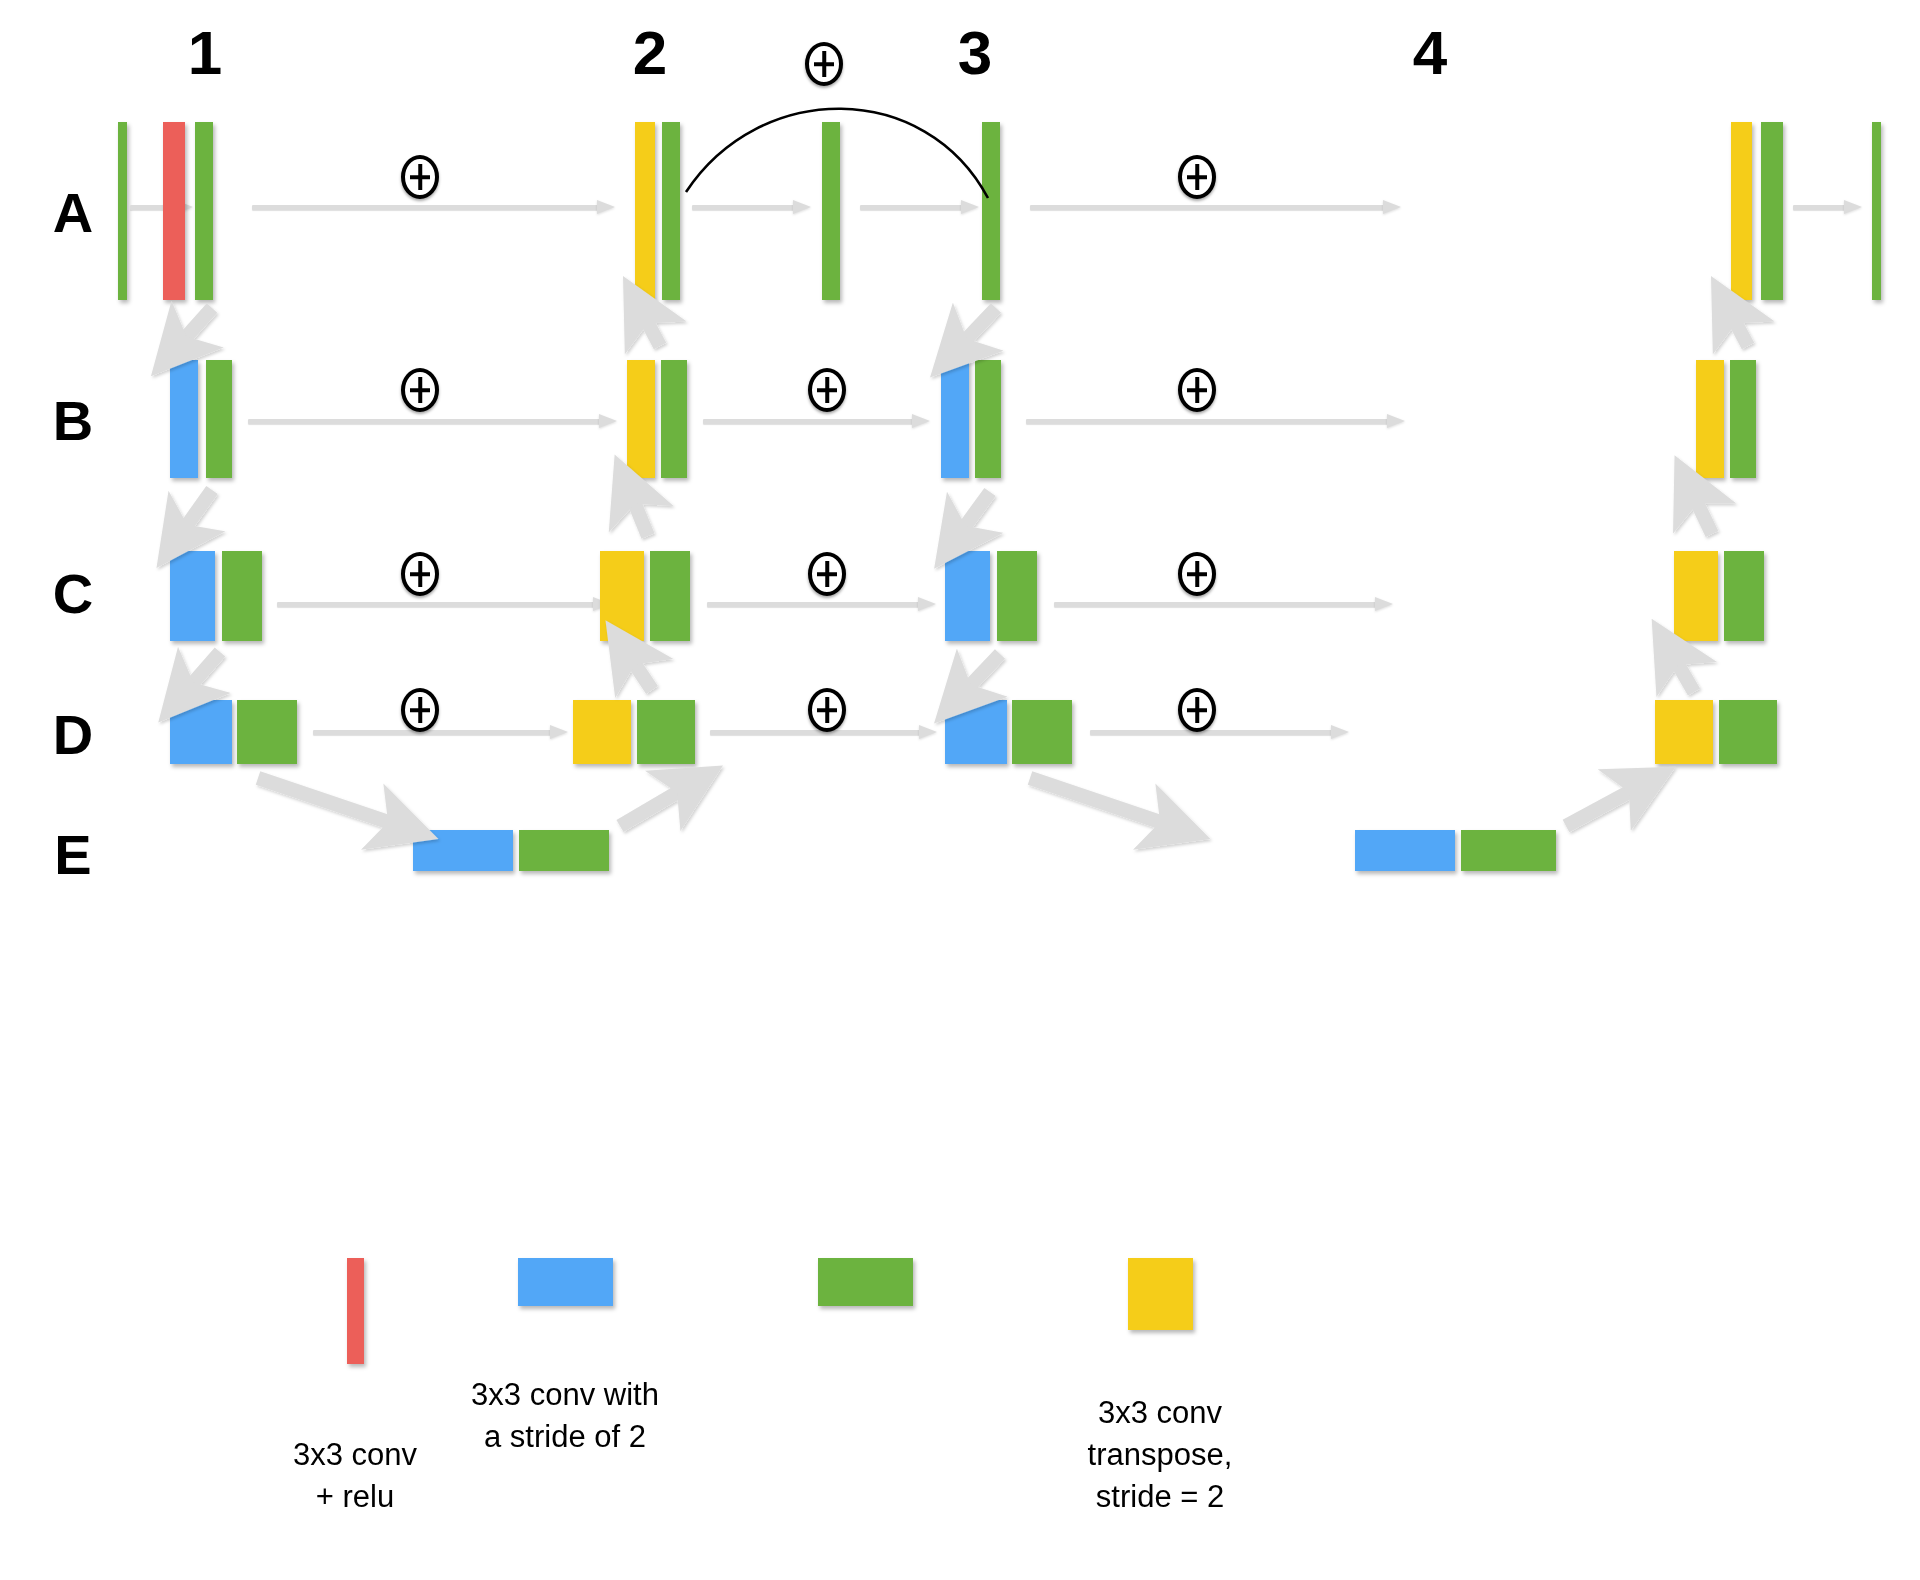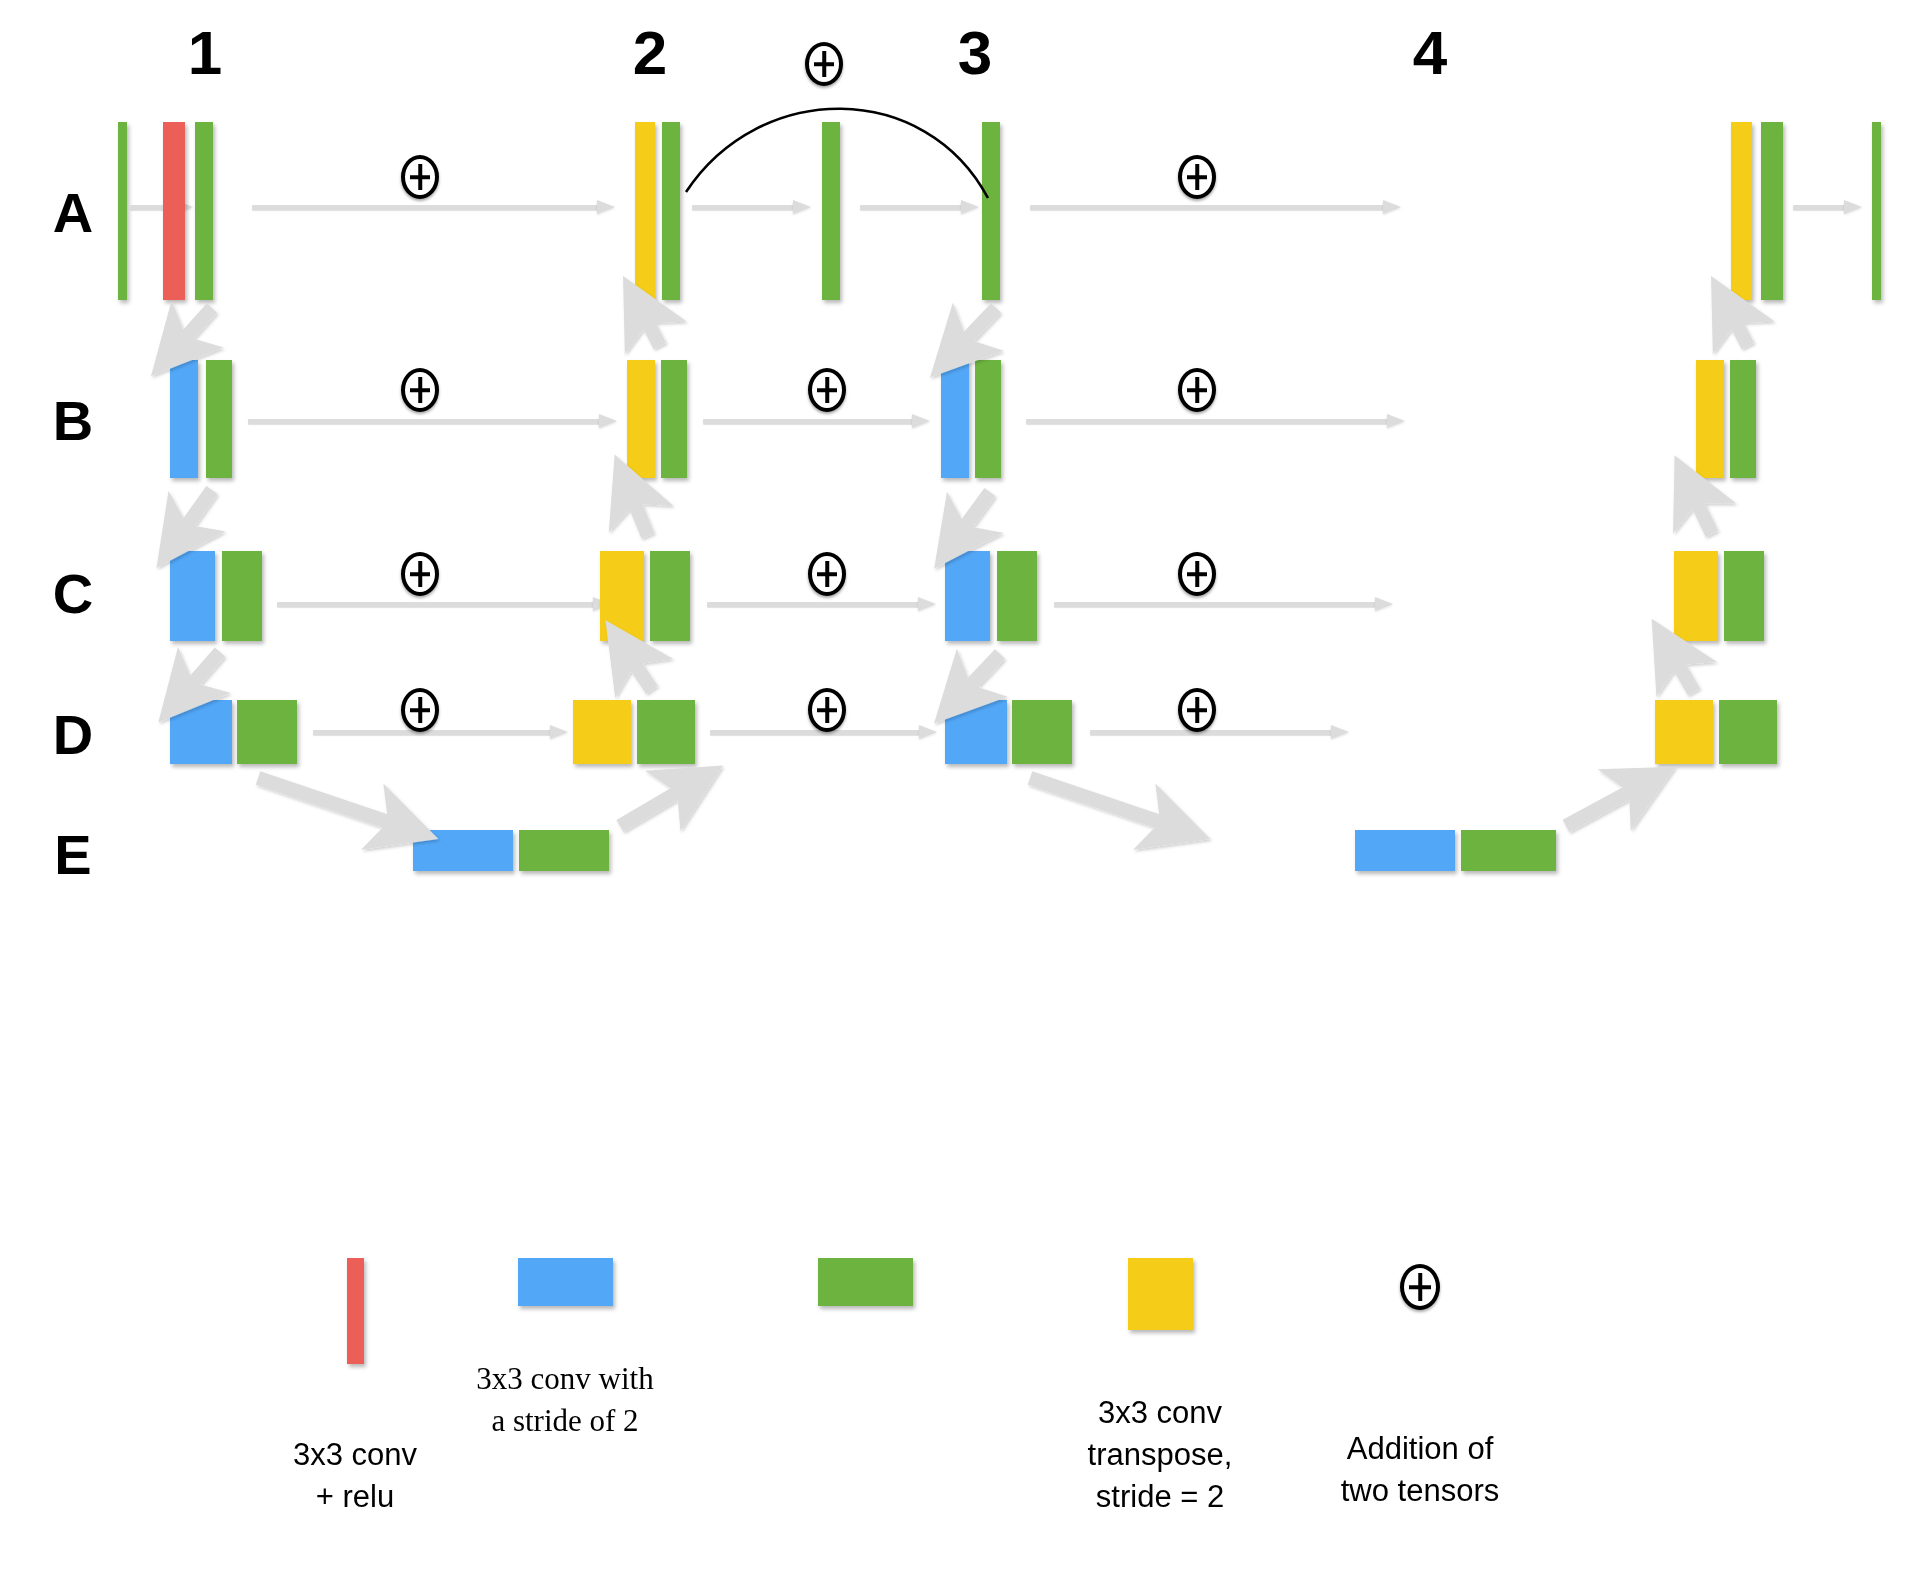--- a/index.html
+++ b/index.html
@@ -352,38 +352,29 @@
   </svg>
 
   <div class="legend-item" style="left:245px;top:1258px;width:220px;">
     <div class="legend-swatch c-red" style="width:17px;height:106px;"></div>
     <div class="legend-text" style="margin-top:70px;">3x3 conv
 + relu</div>
   </div>
 
   <div class="legend-item" style="left:430px;top:1258px;width:270px;">
     <div class="legend-swatch c-blue" style="width:95px;height:48px;"></div>
-    <div class="legend-text" style="margin-top:52px;font-family:Liberation Serif, serif;">3x3 conv with
+    <div class="legend-text" style="margin-top:68px;">3x3 conv with
 a stride of 2</div>
   </div>
 
   <div class="legend-item" style="left:715px;top:1258px;width:300px;">
     <div class="legend-swatch c-green" style="width:95px;height:48px;"></div>
   </div>
 
   <div class="legend-item" style="left:1040px;top:1258px;width:240px;">
     <div class="legend-swatch c-yellow" style="width:65px;height:72px;"></div>
     <div class="legend-text" style="margin-top:62px;">3x3 conv
 transpose,
 stride = 2</div>
   </div>
 
-  <div class="legend-item" style="left:1285px;top:1258px;width:270px;">
-    <div style="position:relative;width:40px;height:46px;margin:6px auto 0 auto;">
-      <div style="position:absolute;inset:0;border:4px solid #000;border-radius:50%;box-sizing:border-box;box-shadow:0 2px 3px rgba(0,0,0,.35);background:#fff;"></div>
-      <div style="position:absolute;left:9px;right:9px;top:50%;height:3.5px;background:#000;transform:translateY(-50%);"></div>
-      <div style="position:absolute;top:9px;bottom:9px;left:50%;width:3.5px;background:#000;transform:translateX(-50%);"></div>
-    </div>
-    <div class="legend-text" style="margin-top:118px;">Addition of
-two tensors</div>
-  </div>
 
 </div>
 
 </body></html>

